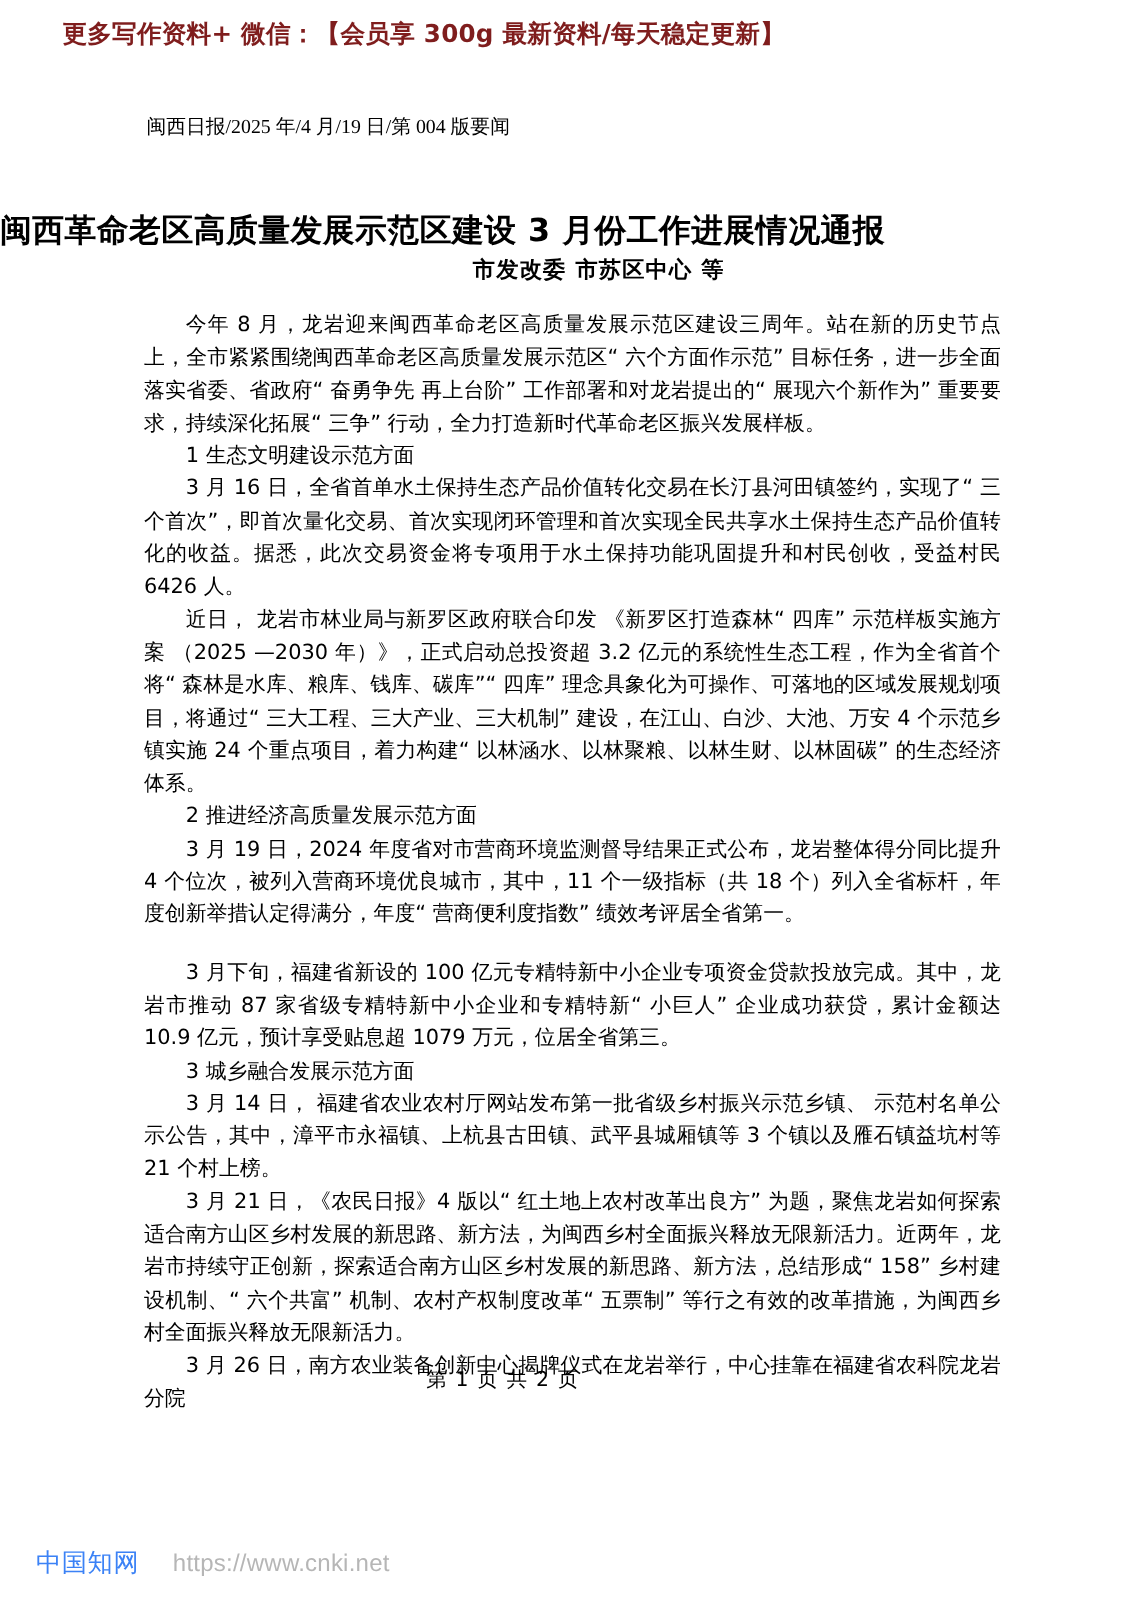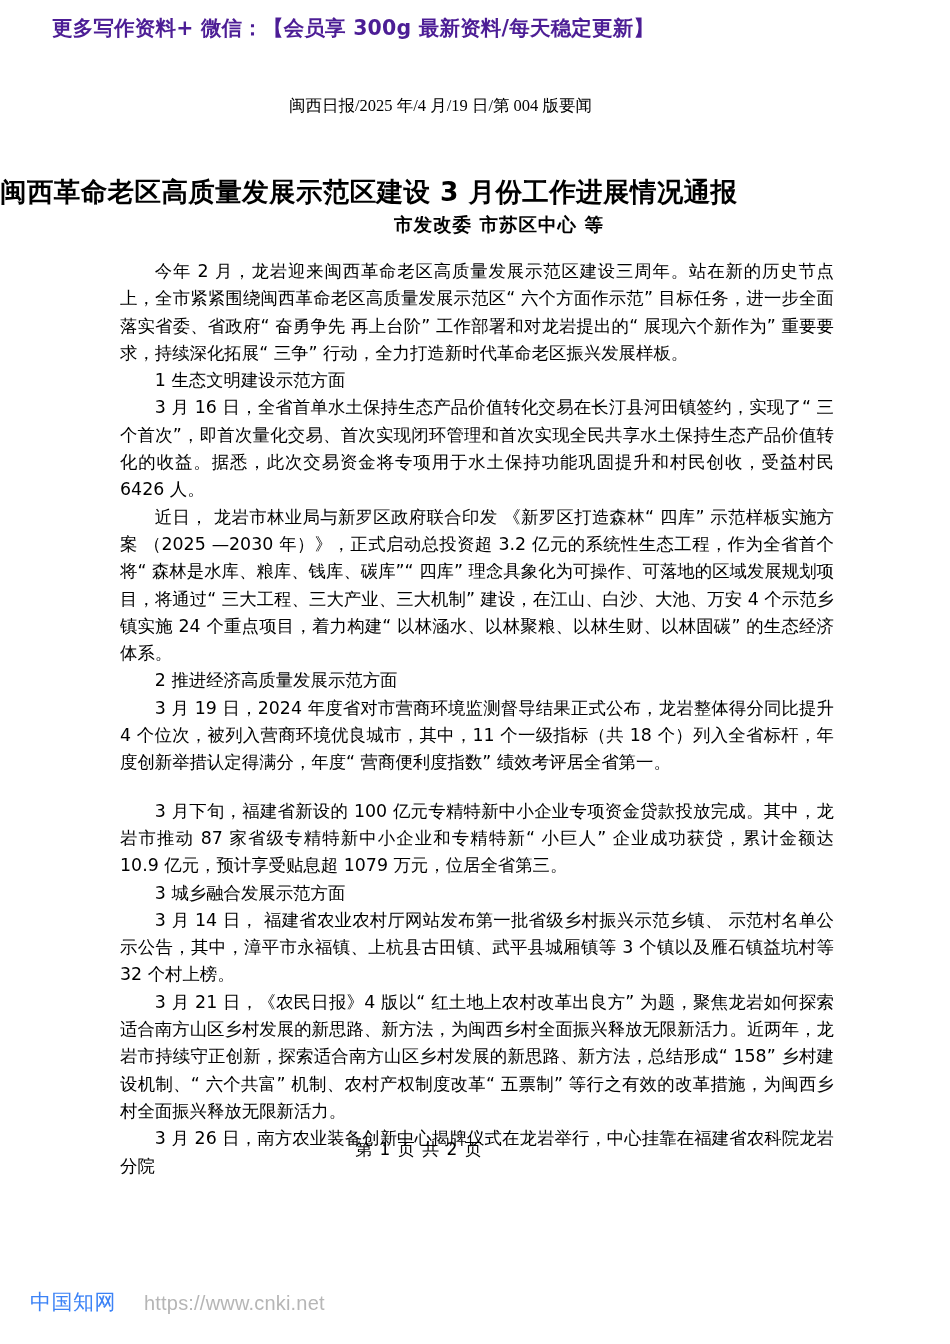--- a/index.html
+++ b/index.html
@@ -22,40 +22,39 @@
     height: 1344px;
     box-sizing: border-box;
   }
 
   
   .promo-banner {
     position: absolute;
     top: 14px;
     left: 52px;
     width: 860px;
-    color: #4c1d95;
+    color: #7f1d1d;
     font-family: "DejaVu Sans", "Liberation Sans", sans-serif;
     font-weight: bold;
     font-size: 20.5px;
     letter-spacing: 0.2px;
     white-space: nowrap;
   }
   .promo-banner .promo-a { }
   .promo-banner .promo-b { }
 
   
   .source-line {
     position: absolute;
     top: 93px;
     left: 122px;
     width: 470px;
     font-size: 16.5px;
     line-height: 25px;
     font-family: "Liberation Serif", "DejaVu Serif", serif;
-    text-align: right;
   }
 
   
   .doc-title {
     position: absolute;
     top: 156px;
     left: 0;
     width: 950px;
     text-align: left;
     font-size: 26.5px;
@@ -144,29 +143,29 @@
     <span class="promo-a">更多写作资料+ 微信：</span><span class="promo-b">【会员享 300g 最新资料/每天稳定更新】</span>
   </div>
 
   <div class="source-line">闽西日报/2025 年/4 月/19 日/第 004 版要闻</div>
 
   <h1 class="doc-title">闽西革命老区高质量发展示范区建设 3 月份工作进展情况通报</h1>
 
   <div class="byline">市发改委  市苏区中心  等</div>
 
   <div class="body-block">
-    <p class="para indent">今年 2 月，龙岩迎来闽西革命老区高质量发展示范区建设三周年。站在新的历史节点上，全市紧紧围绕闽西革命老区高质量发展示范区“ 六个方面作示范” 目标任务，进一步全面落实省委、省政府“ 奋勇争先 再上台阶” 工作部署和对龙岩提出的“ 展现六个新作为” 重要要求，持续深化拓展“ 三争” 行动，全力打造新时代革命老区振兴发展样板。</p>
+    <p class="para indent">今年 8 月，龙岩迎来闽西革命老区高质量发展示范区建设三周年。站在新的历史节点上，全市紧紧围绕闽西革命老区高质量发展示范区“ 六个方面作示范” 目标任务，进一步全面落实省委、省政府“ 奋勇争先 再上台阶” 工作部署和对龙岩提出的“ 展现六个新作为” 重要要求，持续深化拓展“ 三争” 行动，全力打造新时代革命老区振兴发展样板。</p>
     <p class="para heading">1  生态文明建设示范方面</p>
     <p class="para indent">3 月 16 日，全省首单水土保持生态产品价值转化交易在长汀县河田镇签约，实现了“ 三个首次”，即首次量化交易、首次实现闭环管理和首次实现全民共享水土保持生态产品价值转化的收益。据悉，此次交易资金将专项用于水土保持功能巩固提升和村民创收，受益村民 6426 人。</p>
     <p class="para indent">近日， 龙岩市林业局与新罗区政府联合印发 《新罗区打造森林“ 四库” 示范样板实施方案 （2025 —2030 年）》，正式启动总投资超 3.2 亿元的系统性生态工程，作为全省首个将“ 森林是水库、粮库、钱库、碳库”“ 四库” 理念具象化为可操作、可落地的区域发展规划项目，将通过“ 三大工程、三大产业、三大机制” 建设，在江山、白沙、大池、万安 4 个示范乡镇实施 24 个重点项目，着力构建“ 以林涵水、以林聚粮、以林生财、以林固碳” 的生态经济体系。</p>
     <p class="para heading">2  推进经济高质量发展示范方面</p>
     <p class="para indent">3 月 19 日，2024 年度省对市营商环境监测督导结果正式公布，龙岩整体得分同比提升 4 个位次，被列入营商环境优良城市，其中，11 个一级指标（共 18 个）列入全省标杆，年度创新举措认定得满分，年度“ 营商便利度指数” 绩效考评居全省第一。</p>
     <p class="para indent gap-before">3 月下旬，福建省新设的 100 亿元专精特新中小企业专项资金贷款投放完成。其中，龙岩市推动 87 家省级专精特新中小企业和专精特新“ 小巨人” 企业成功获贷，累计金额达 10.9 亿元，预计享受贴息超 1079 万元，位居全省第三。</p>
     <p class="para heading">3  城乡融合发展示范方面</p>
-    <p class="para indent">3 月 14 日， 福建省农业农村厅网站发布第一批省级乡村振兴示范乡镇、 示范村名单公示公告，其中，漳平市永福镇、上杭县古田镇、武平县城厢镇等 3 个镇以及雁石镇益坑村等 32 个村上榜。</p>
+    <p class="para indent">3 月 14 日， 福建省农业农村厅网站发布第一批省级乡村振兴示范乡镇、 示范村名单公示公告，其中，漳平市永福镇、上杭县古田镇、武平县城厢镇等 3 个镇以及雁石镇益坑村等 21 个村上榜。</p>
     <p class="para indent">3 月 21 日，《农民日报》4 版以“ 红土地上农村改革出良方” 为题，聚焦龙岩如何探索适合南方山区乡村发展的新思路、新方法，为闽西乡村全面振兴释放无限新活力。近两年，龙岩市持续守正创新，探索适合南方山区乡村发展的新思路、新方法，总结形成“ 158” 乡村建设机制、“ 六个共富” 机制、农村产权制度改革“ 五票制” 等行之有效的改革措施，为闽西乡村全面振兴释放无限新活力。</p>
     <p class="para indent">3 月 26 日，南方农业装备创新中心揭牌仪式在龙岩举行，中心挂靠在福建省农科院龙岩分院</p>
   </div>
 
   <div class="page-number">第 1 页 共 2 页</div>
 
   <div class="cnki-footer">
     <span class="cnki-logo-text">中国知网</span>
     <span class="cnki-url">https://www.cnki.net</span>
   </div>

